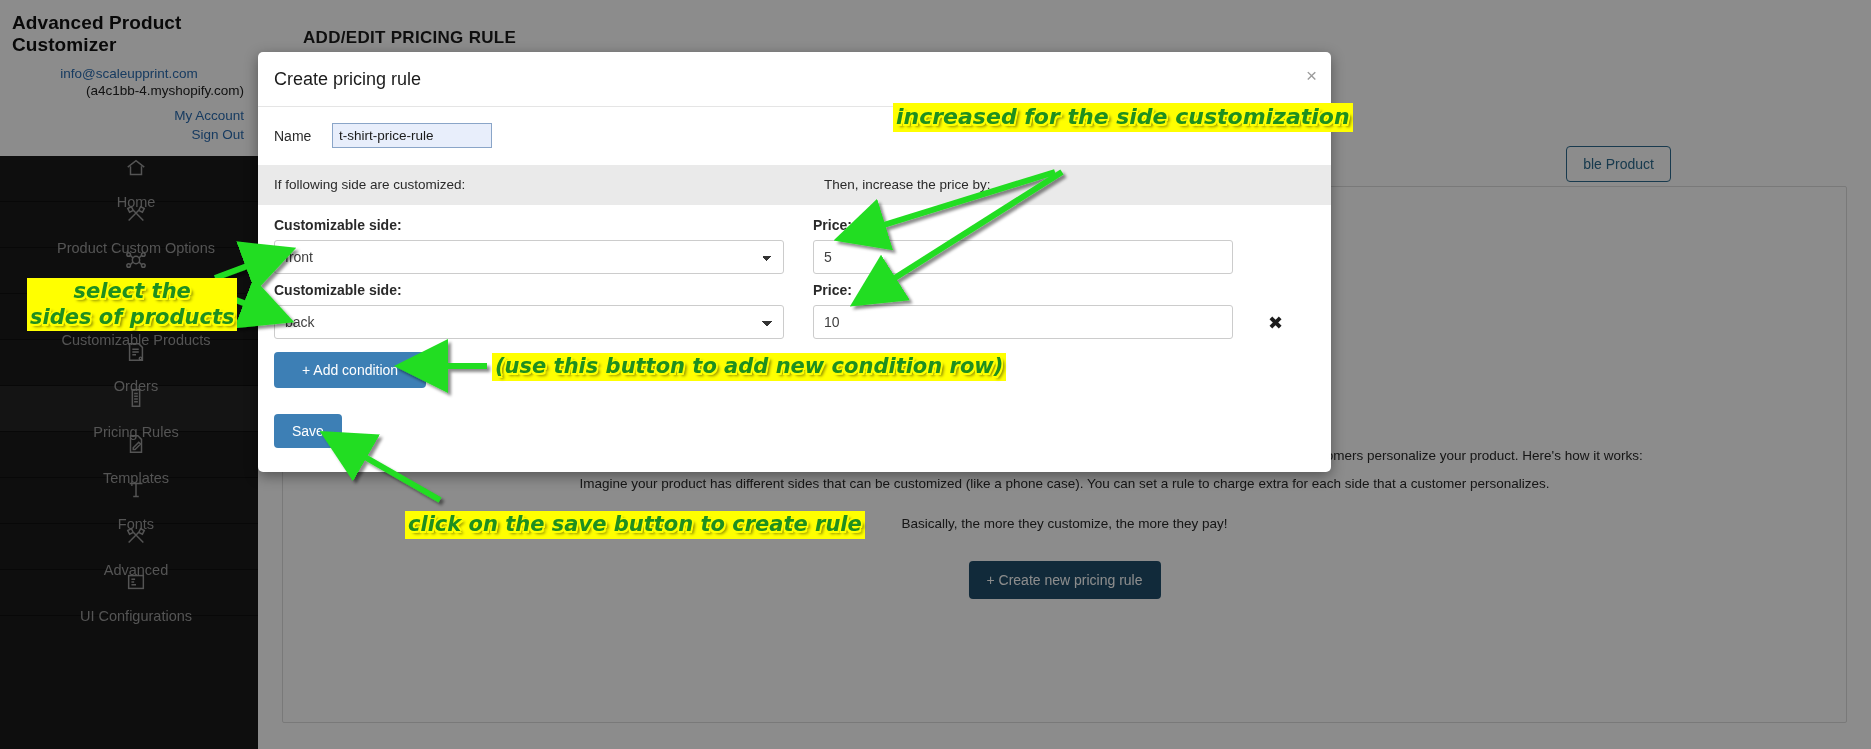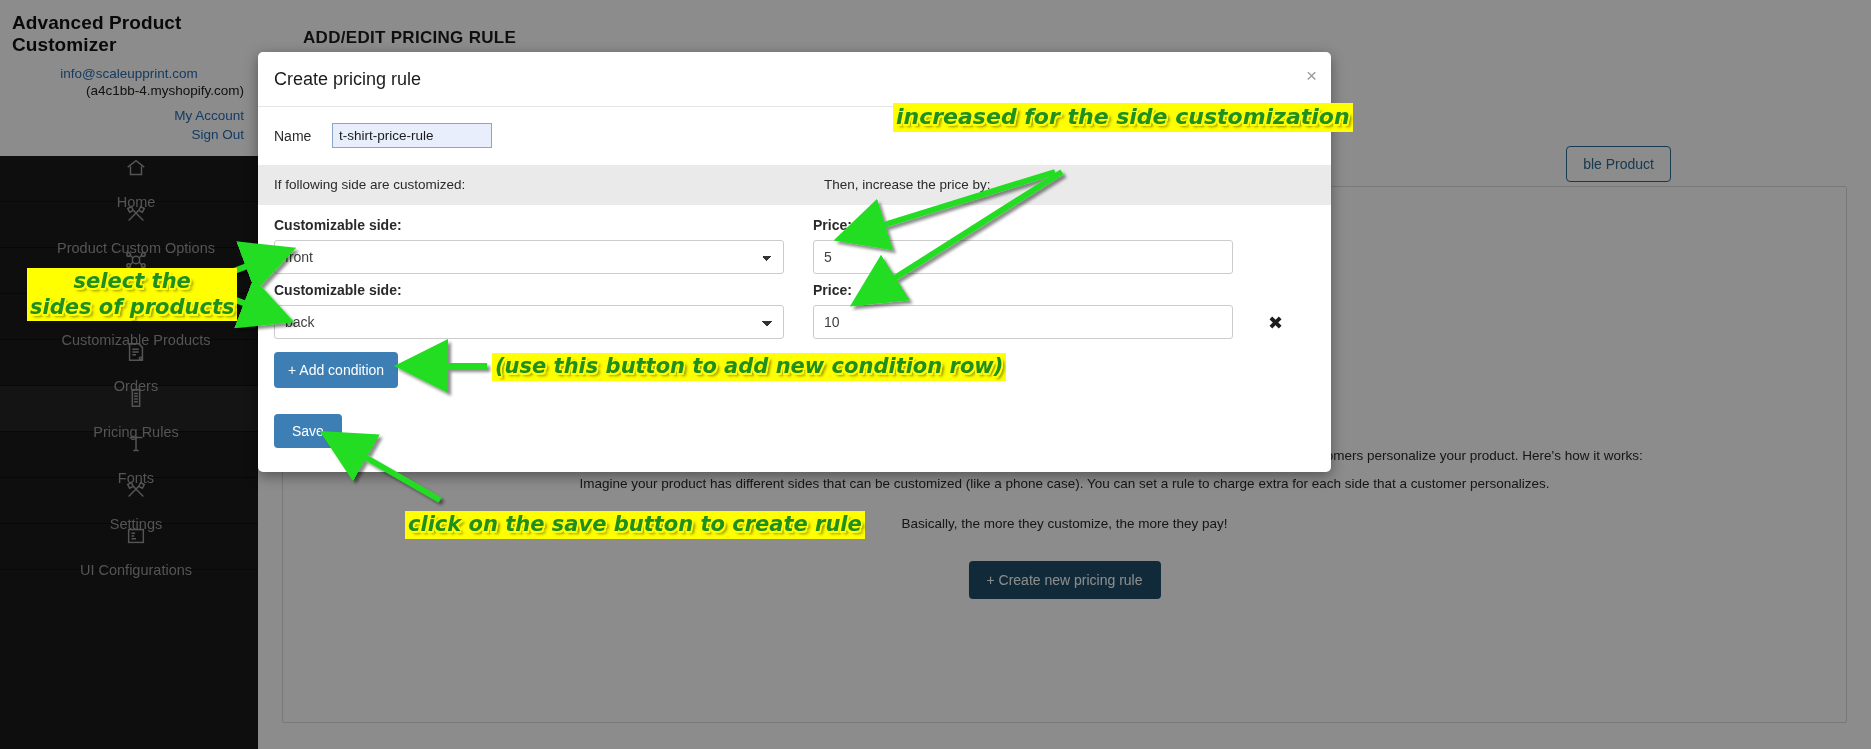--- a/index.html
+++ b/index.html
@@ -124,21 +124,21 @@
     background-position: calc(100% - 16px) 15px, calc(100% - 11px) 15px;
     background-size: 5px 5px, 5px 5px; background-repeat: no-repeat;
   }
   .row-remove {
     background: none; border: none; font-size: 18px; color: #1b1b1b; cursor: pointer;
     padding: 0 6px 7px 6px; line-height: 1;
   }
   .row-remove.hidden { visibility: hidden; }
   .btn-blue {
     background: #3d7fb5; color: #fff; border: none; border-radius: 4px;
-    padding: 10px 14px; font-size: 14px; cursor: pointer;
+    padding: 10px 28px; font-size: 14px; cursor: pointer;
     font-family: "Liberation Sans", sans-serif;
   }
   .add-wrap { padding: 5px 16px 0 16px; }
   .save-wrap { padding: 26px 16px 24px 16px; }
   .btn-save { padding: 9px 18px; }
 
   
   .annotations { position: absolute; inset: 0; pointer-events: none; }
   .anno-text {
     position: absolute;
@@ -255,40 +255,49 @@
         <div class="navitem active">
           <span class="navicon">
             <svg viewBox="0 0 24 24">
                 <path d="M8 3h8v18H8z"></path>
                 <path d="M10 7h4M10 10h4M10 13h4M10 16h4"></path>
               </svg>
           </span>
           <span>Pricing Rules</span>
         </div>
 
+        <div class="navitem">
+          <span class="navicon">
+            <svg viewBox="0 0 24 24">
+                <path d="M6 3h8l4 4v14H6z"></path>
+                <path d="M9 16l6-6 2 2-6 6H9z"></path>
+              </svg>
+          </span>
+          <span>Templates</span>
+        </div>
 
         <div class="navitem">
           <span class="navicon">
             <svg viewBox="0 0 24 24">
                 <path d="M5 5h14M12 5v14M9 19h6"></path>
               </svg>
           </span>
           <span>Fonts</span>
         </div>
 
         <div class="navitem">
           <span class="navicon">
             <svg viewBox="0 0 24 24">
                 <path d="M4 19 L15 8"></path>
                 <path d="M20 19 L9 8"></path>
                 <path d="M3 6l4-2 2 4-4 2z"></path>
                 <path d="M21 6l-4-2-2 4 4 2z"></path>
               </svg>
           </span>
-          <span>Settings</span>
+          <span>Advanced</span>
         </div>
 
         <div class="navitem">
           <span class="navicon">
             <svg viewBox="0 0 24 24">
                 <rect x="4" y="5" width="16" height="14"></rect>
                 <path d="M7 9h4M7 12h3M7 15h5"></path>
               </svg>
           </span>
           <span>UI Configurations</span>
@@ -384,21 +393,21 @@
         <line x1="487" y1="366" x2="406" y2="366"></line>
 
         <line x1="440" y1="500" x2="330" y2="437"></line>
       </g>
     </svg>
 
     <div class="anno-text center" style="left:893px; top:103px; font-size:22px;">
       <div>increased for the side customization</div>
     </div>
 
-    <div class="anno-text center" style="left:27px; top:268px; font-size:21px;">
+    <div class="anno-text center" style="left:27px; top:278px; font-size:21px;">
       <div>select the</div>
       <div>sides of products</div>
     </div>
 
     <div class="anno-text" style="left:492px; top:353px; font-size:21px;">
       <div>(use this button to add new condition row)</div>
     </div>
 
     <div class="anno-text" style="left:405px; top:511px; font-size:21px;">
       <div>click on the save button to create rule</div>

